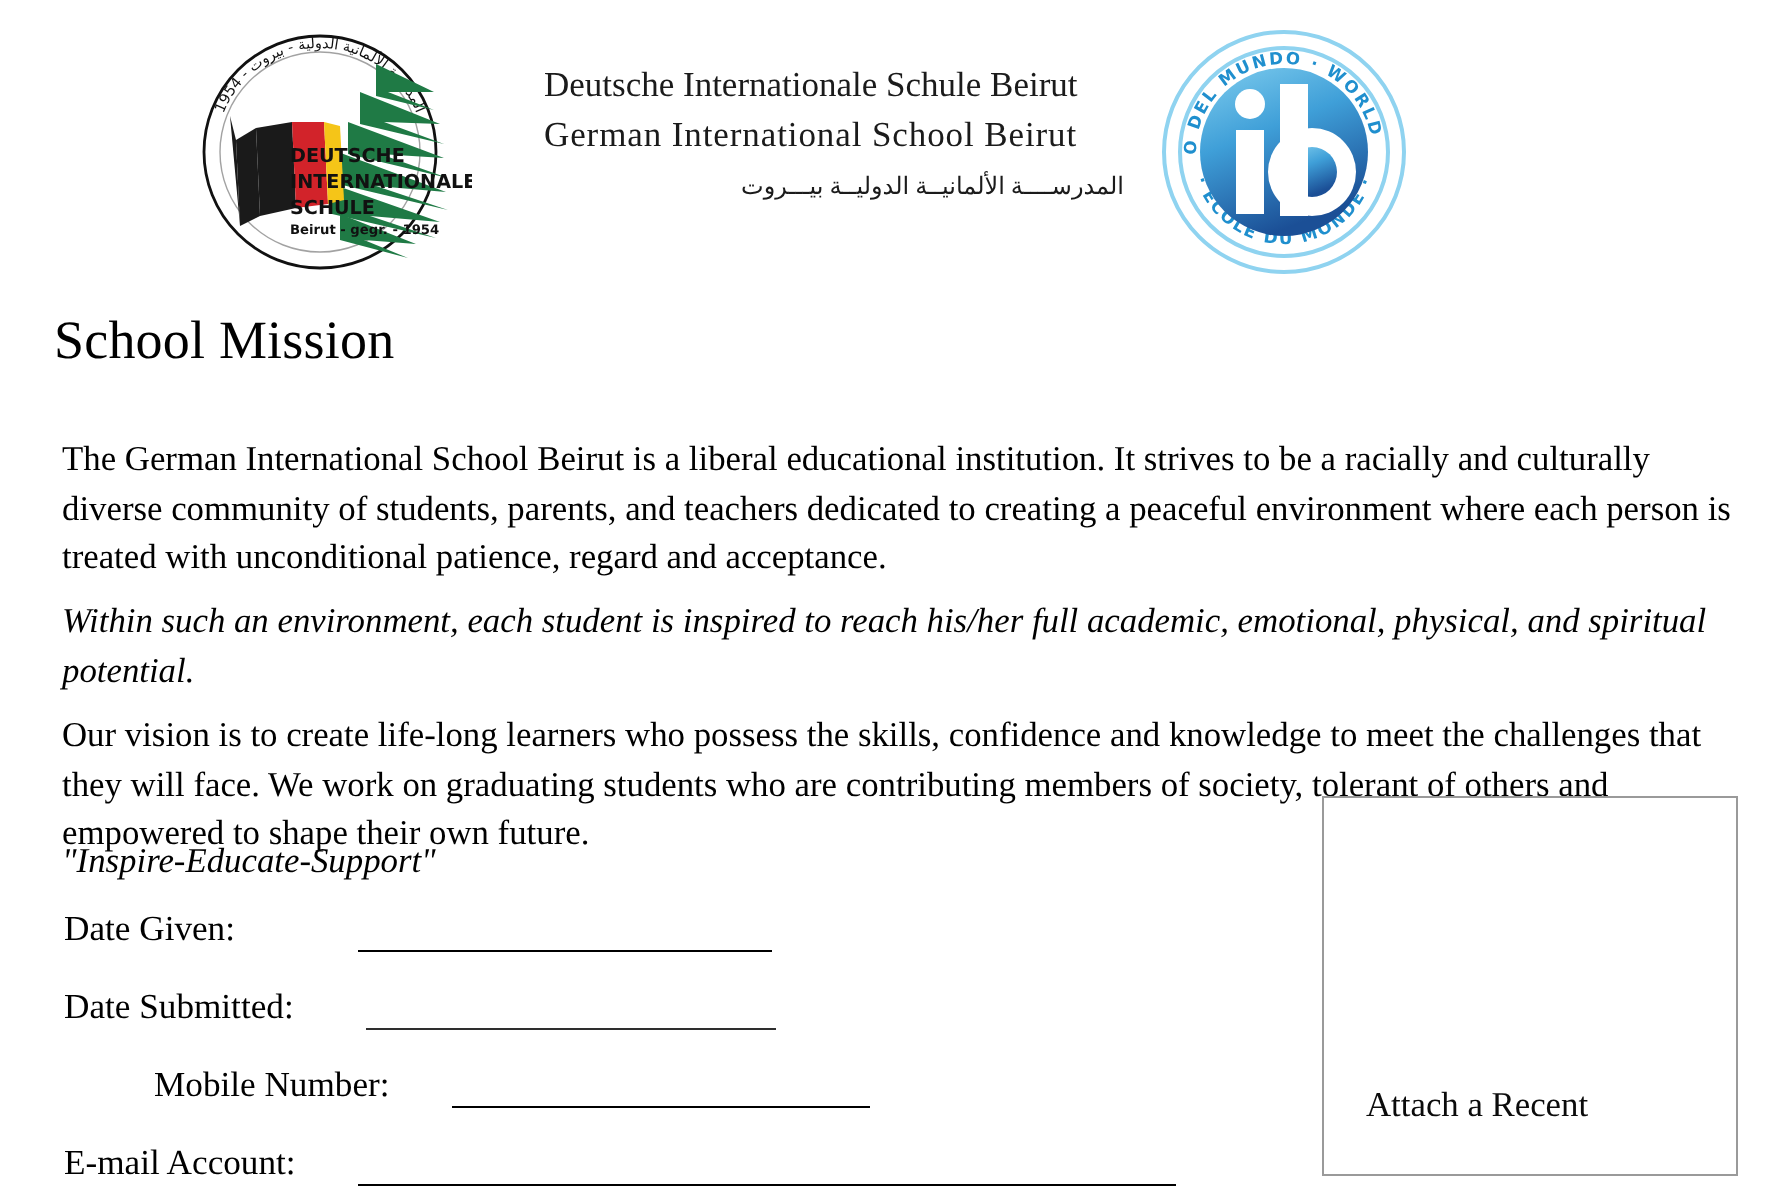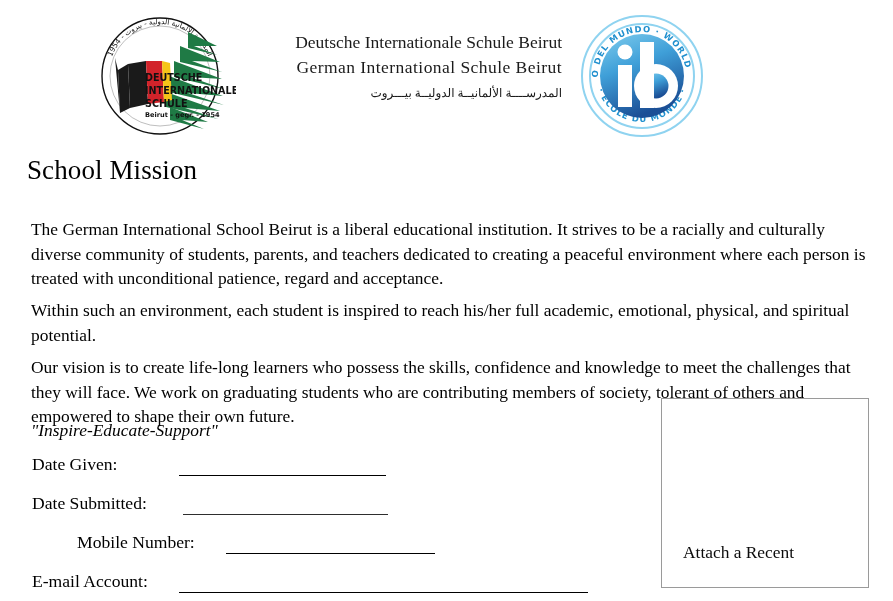--- a/index.html
+++ b/index.html
@@ -42,21 +42,20 @@
     top: 30px;
     width: 290px;
     text-align: left;
   }
   .school-titles .line {
     font-family: "Liberation Serif", "DejaVu Serif", serif;
     font-size: 17.5px;
     line-height: 25px;
     color: #1b1b1b;
     white-space: nowrap;
-    text-align: right;
   }
   .school-titles .line.latin2 {
     letter-spacing: 0.45px;
   }
   .school-titles .line.arabic {
     font-size: 12px;
     direction: rtl;
     text-align: right;
     padding-top: 1px;
   }
@@ -85,21 +84,21 @@
 
   .para {
     position: absolute;
     left: 31px;
     width: 838px;
     font-size: 17.4px;
     line-height: 24.2px;
     text-align: left;
   }
   .para.p1 { top: 200px; }
-  .para.p2 { top: 281px; }
+  .para.p2 { top: 281px; font-style: italic; }
   .para.p3 { top: 338px; font-family: Liberation Serif, serif; }
 
   .tagline {
     position: absolute;
     left: 31px;
     top: 418px;
     font-size: 17.4px;
     font-style: italic;
     line-height: 24px;
   }
@@ -205,21 +204,21 @@
 
       <text x="61" y="69" font-family="DejaVu Sans, sans-serif" font-size="9.6" font-weight="bold" fill="#111111">DEUTSCHE</text>
       <text x="61" y="82" font-family="DejaVu Sans, sans-serif" font-size="9.6" font-weight="bold" fill="#111111">INTERNATIONALE</text>
       <text x="61" y="95" font-family="DejaVu Sans, sans-serif" font-size="9.6" font-weight="bold" fill="#111111">SCHULE</text>
       <text x="61" y="105" font-family="DejaVu Sans, sans-serif" font-size="6.6" font-weight="bold" fill="#111111">Beirut - gegr. - 1954</text>
     </svg>
   </div>
 
   <div class="school-titles">
     <div class="line latin1">Deutsche Internationale Schule Beirut</div>
-    <div class="line latin2">German  International  Schule  Beirut</div>
+    <div class="line latin2">German  International  School  Beirut</div>
     <div class="line arabic">المدرســــة الألمانيــة الدوليــة بيـــروت</div>
   </div>
 
   <div class="ib-logo">
     <svg width="128" height="128" viewBox="0 0 128 128" xmlns="http://www.w3.org/2000/svg">
       <defs>
         <linearGradient id="orbgrad" x1="0" y1="0" x2="0.4" y2="1">
           <stop offset="0%" stop-color="#7fcdee"></stop>
           <stop offset="45%" stop-color="#3f9fd8"></stop>
           <stop offset="100%" stop-color="#1b4f96"></stop>

